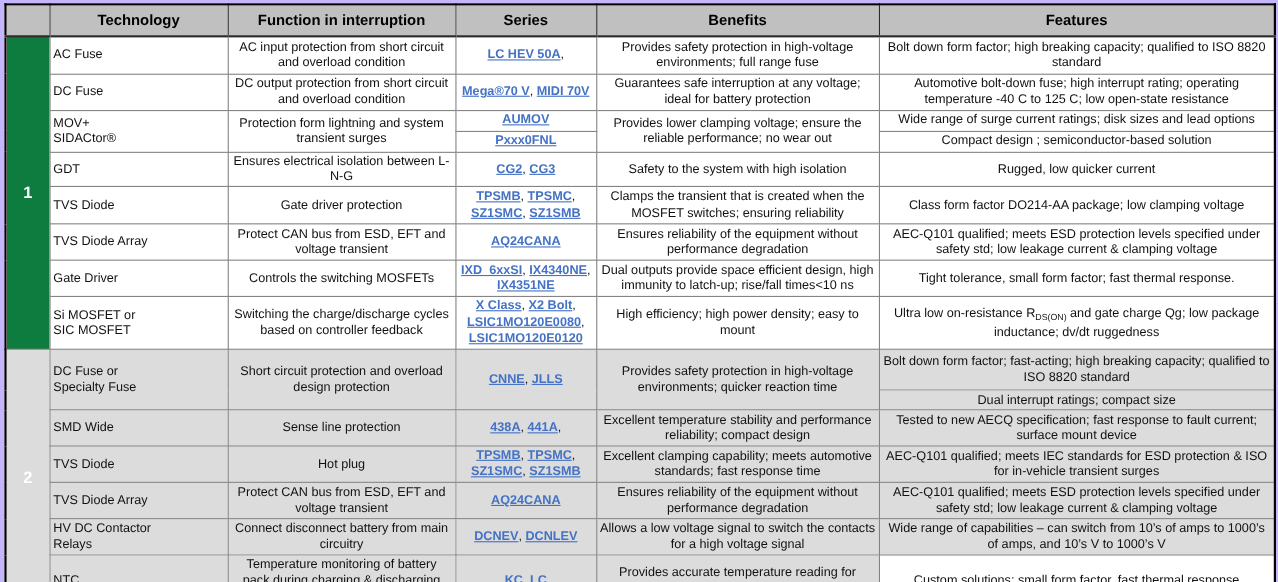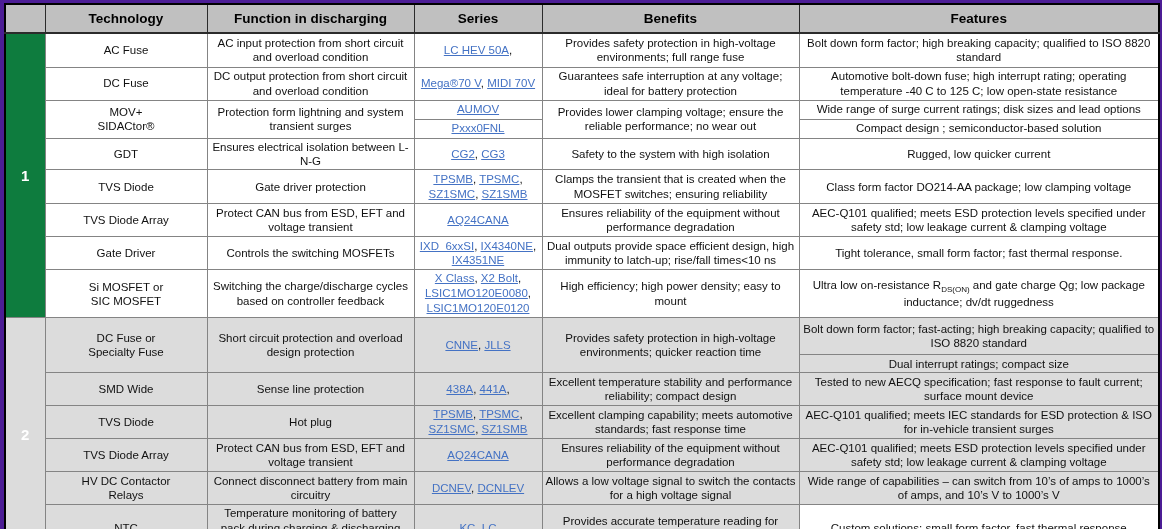--- a/index.html
+++ b/index.html
@@ -1,37 +1,37 @@
 <!DOCTYPE html>
 <html><head>
 <meta charset="utf-8">
 <style>
   html,body{margin:0;padding:0;background:#cfcfcf;font-family:"Liberation Sans",sans-serif;}
-  .canvas{width:1162px;height:529px;overflow:hidden;position:relative;background:#4c1d95;}
+  .canvas{width:1162px;height:529px;overflow:hidden;position:relative;background:#c4b5fd;}
   table.grid{
     border-collapse:collapse;table-layout:fixed;
     position:absolute;left:4px;top:3px;width:1154px;
     border:2px solid #000;background:#fff;
     font-size:11.5px;color:#111;
   }
   td,th{border:1px solid #848484;vertical-align:middle;padding:1px 3px;overflow:hidden;}
   th{
     background:#c0c0c0;border:1px solid #2b2b2b;border-bottom:2px solid #2b2b2b;
     font-size:13.5px;font-weight:bold;color:#000;padding:2px 2px;
   }
   td.numcell{
     background:#0E7C3E;color:#fff;font-weight:bold;font-size:15px;
     text-align:center;border:1px solid #848484;
   }
-  td.tech{text-align:center;line-height:1.25;margin-left:12px;}
+  td.tech{line-height:1.25;margin-left:12px;}
   td.fn,td.ben,td.feat{text-align:center;line-height:1.26;}
   td.ser{text-align:center;line-height:1.3;}
   tr.g2 td{background:#dcdcdc;}
   td.whitebg{background:#ffffff !important;}
-  a.lnk{color:#4472C4;text-decoration:underline;cursor:pointer;}
+  a.lnk{color:#4472C4;text-decoration:underline;cursor:pointer;font-weight:bold;}
   sub{font-size:8px;}
   .techline{display:block;}
 </style>
 </head>
 <body>
 
 <div class="canvas">
 <table class="grid">
   <colgroup>
     <col style="width:40px">
@@ -39,21 +39,21 @@
         <col style="width:207px">
     <col style="width:128px">
         <col style="width:257px">
         <col style="width:360px">
   </colgroup>
 
   <tbody>
         <tr style="height:29px">
     <th></th>
     <th>Technology</th>
-    <th>Function in discharging</th>
+    <th>Function in interruption</th>
     <th>Series</th>
     <th>Benefits</th>
     <th>Features</th>
   </tr>
 
   <tr style="height:34px">
     <td class="numcell" rowspan="9">1</td>
     <td class="tech">
             <span class="techline">AC Fuse</span>
           </td>

